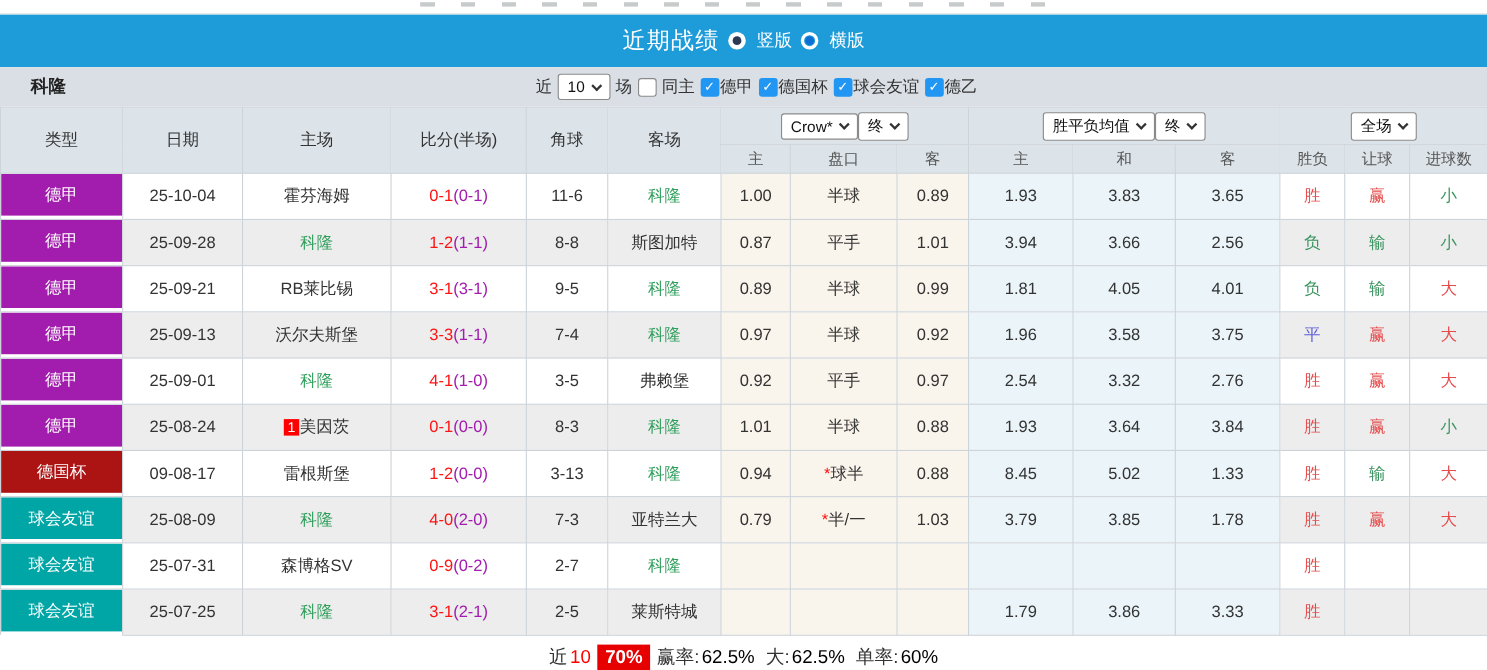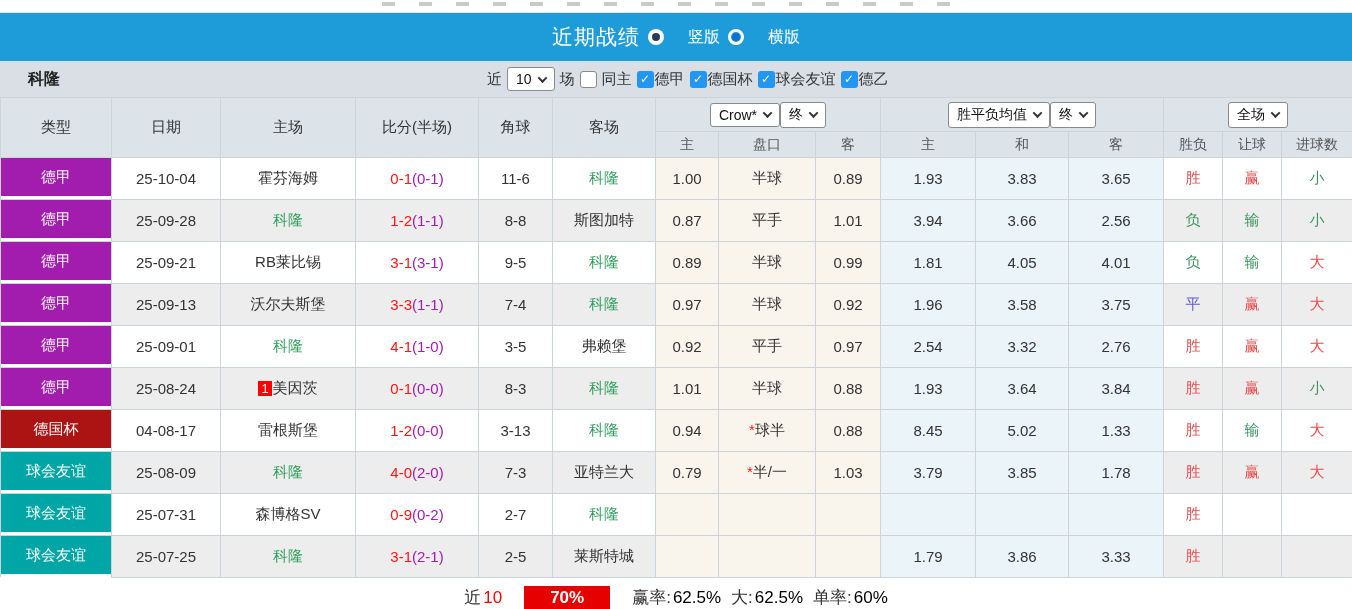--- a/index.html
+++ b/index.html
@@ -7,21 +7,21 @@
     font-family:"Liberation Sans","DejaVu Sans",sans-serif; }
 
   
   .top-strip { height:13px; background:#fff; border-bottom:1px solid #e3e3e3; position:relative; }
   .top-strip .frag { position:absolute; top:2px; left:382px; width:590px; height:4px;
     background:repeating-linear-gradient(90deg,#9aa0a0 0 13px,transparent 13px 37px); opacity:.55; }
 
   
   .title-bar { height:48px; background:#1e9cd9; display:flex; align-items:center; justify-content:center; gap:8px; color:#fff; }
   .title-bar .title { font-size:21px; font-weight:normal; letter-spacing:1px; }
-  .radio-wrap { display:flex; align-items:center; gap:24px; font-size:16px; }
+  .radio-wrap { display:flex; align-items:center; gap:10px; font-size:16px; }
   .radio { width:16px; height:16px; border-radius:50%; background:#fff; display:inline-flex; align-items:center; justify-content:center; }
   .radio .dot { width:8px; height:8px; border-radius:50%; background:#2b3a55; }
   .radio.unsel { background:transparent; border:3px solid #fff; }
   .radio.unsel .dot { width:8px; height:8px; background:#0d6fd1; }
 
   
   .filter-bar { height:36px; background:#d9dfe5; position:relative; display:flex; align-items:center; }
   .team-name { font-size:16px; font-weight:bold; color:#222; margin-left:28px; }
   .filter-items { position:absolute; left:487px; top:0; height:36px; display:flex; align-items:center; gap:5px; font-size:15px; color:#333; }
   .fake-select { display:inline-flex; align-items:center; gap:7px; background:#fff; border:1px solid #8a8a8a; border-radius:3px; padding:3px 8px; font-size:14px; color:#111; cursor:default; }
@@ -56,21 +56,21 @@
   .c-blue { color:#5b5bd6; }
   .star { color:#ff1414; }
   .rank { background:#ff0000; color:#fff; font-size:13px; padding:0 3px; margin-right:1px; }
   .selcell { background:#dce3e9; }
   .selcell .inner { display:flex; align-items:center; justify-content:center; }
 
   
   .summary { height:41px; display:flex; align-items:center; justify-content:center; font-size:17px; color:#333; gap:2px; border-bottom:1px solid #cfd6dc; }
   .summary .red { color:#ff0000; }
   .summary .blue { color:#000000; }
-  .summary .pct-badge { background:#e60000; color:#fff; font-weight:bold; padding:2px 26px; margin:0 20px; }
+  .summary .pct-badge { background:#e60000; color:#fff; font-weight:bold; padding:2px 7px; margin:0 4px; }
 </style>
 </head>
 <body>
 
 <div class="top-strip">
     <div class="frag"></div>
   </div>
 
 <div class="title-bar">
   <span class="title">近期战绩</span>
@@ -301,21 +301,21 @@
       <td class="avg">3.64</td>
       <td class="avg">3.84</td>
       <td class="st c-red">胜</td>
       <td class="st c-red">赢</td>
       <td class="st c-green">小</td>
     </tr>
     <tr>
       <td class="type">
           <div class="badge b-gb">德国杯</div>
         </td>
-      <td class="st">04-08-17</td>
+      <td class="st">09-08-17</td>
       <td class="st"><span>雷根斯堡</span></td>
       <td class="st"><span class="ft">1-2</span><span class="ht">(0-0)</span></td>
       <td class="st">3-13</td>
       <td class="st"><span class="tm">科隆</span></td>
       <td class="crow">0.94</td>
       <td class="crow"><span class="star">*</span><span>球半</span></td>
       <td class="crow">0.88</td>
       <td class="avg">8.45</td>
       <td class="avg">5.02</td>
       <td class="avg">1.33</td>

